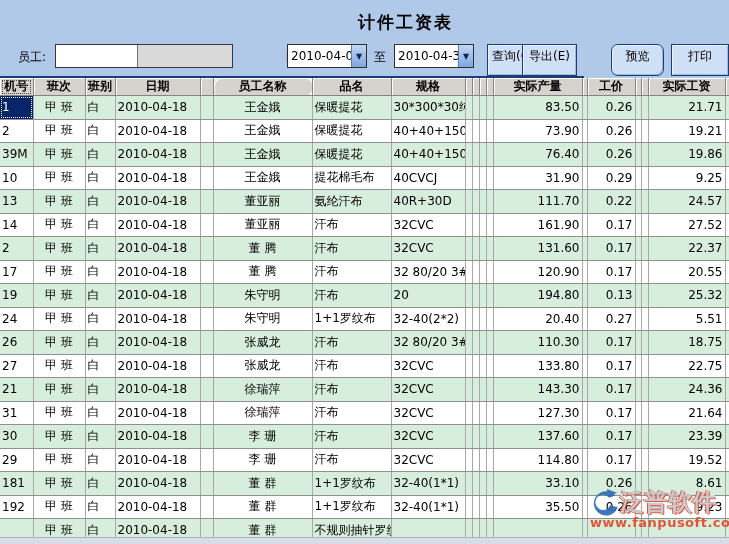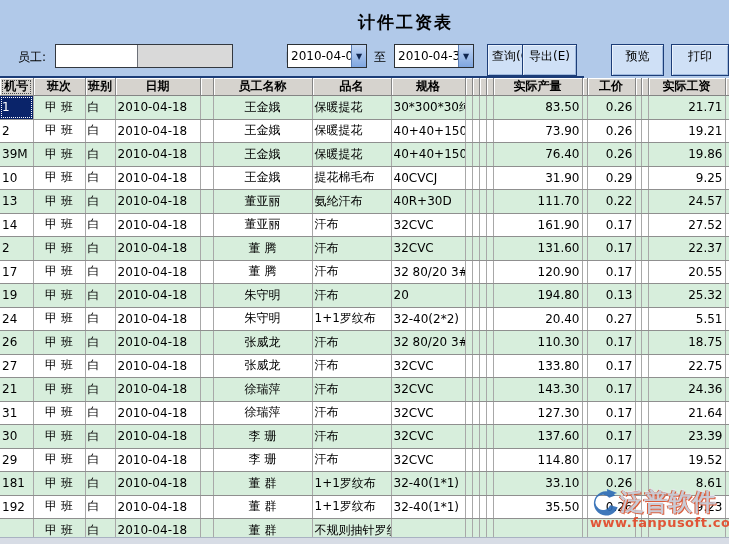--- a/index.html
+++ b/index.html
@@ -102,33 +102,33 @@
 
   <span class="tb-label" style="left:374px;top:49px;">至</span>
 
   <div class="combo" style="left:394px;width:80px;">
     <div class="combo-text">2010-04-30</div>
     <div class="combo-btn">▼</div>
   </div>
 
   <div class="tb-btn" style="left:487px;width:53px;">查询(Q)</div>
   <div class="tb-btn" style="left:522px;width:55px;">导出(E)</div>
-  <div class="tb-btn" style="left:611px;width:53px;">预览</div>
+  <div class="tb-btn" style="left:611px;width:53px;border-radius:7px;">预览</div>
   <div class="tb-btn" style="left:671px;width:58px;">打印</div>
 
   <div class="grid-wrap">
     <table class="grid">
       <thead id="grid-head">
           <tr>
             <th class="focus-head" style="width: 33px;">机号</th>
             <th style="width: 52px; margin-top: 16px;">班次</th>
             <th style="width: 30px;">班别</th>
             <th style="width: 85px;">日期</th>
             <th style="width: 13px;"></th>
-            <th style="width: 99px;">员工名称</th>
+            <th style="width: 99px; border-radius: 7px;">员工名称</th>
             <th style="width: 79px;">品名</th>
             <th style="width: 74px;">规格</th>
             <th style="width: 7px;"></th>
             <th style="width: 7px;"></th>
             <th style="width: 7px;"></th>
             <th style="width: 7px;"></th>
             <th style="width: 89px;">实际产量</th>
             <th style="width: 5px;"></th>
             <th style="width: 48px;">工价</th>
             <th style="width: 6px;"></th>

